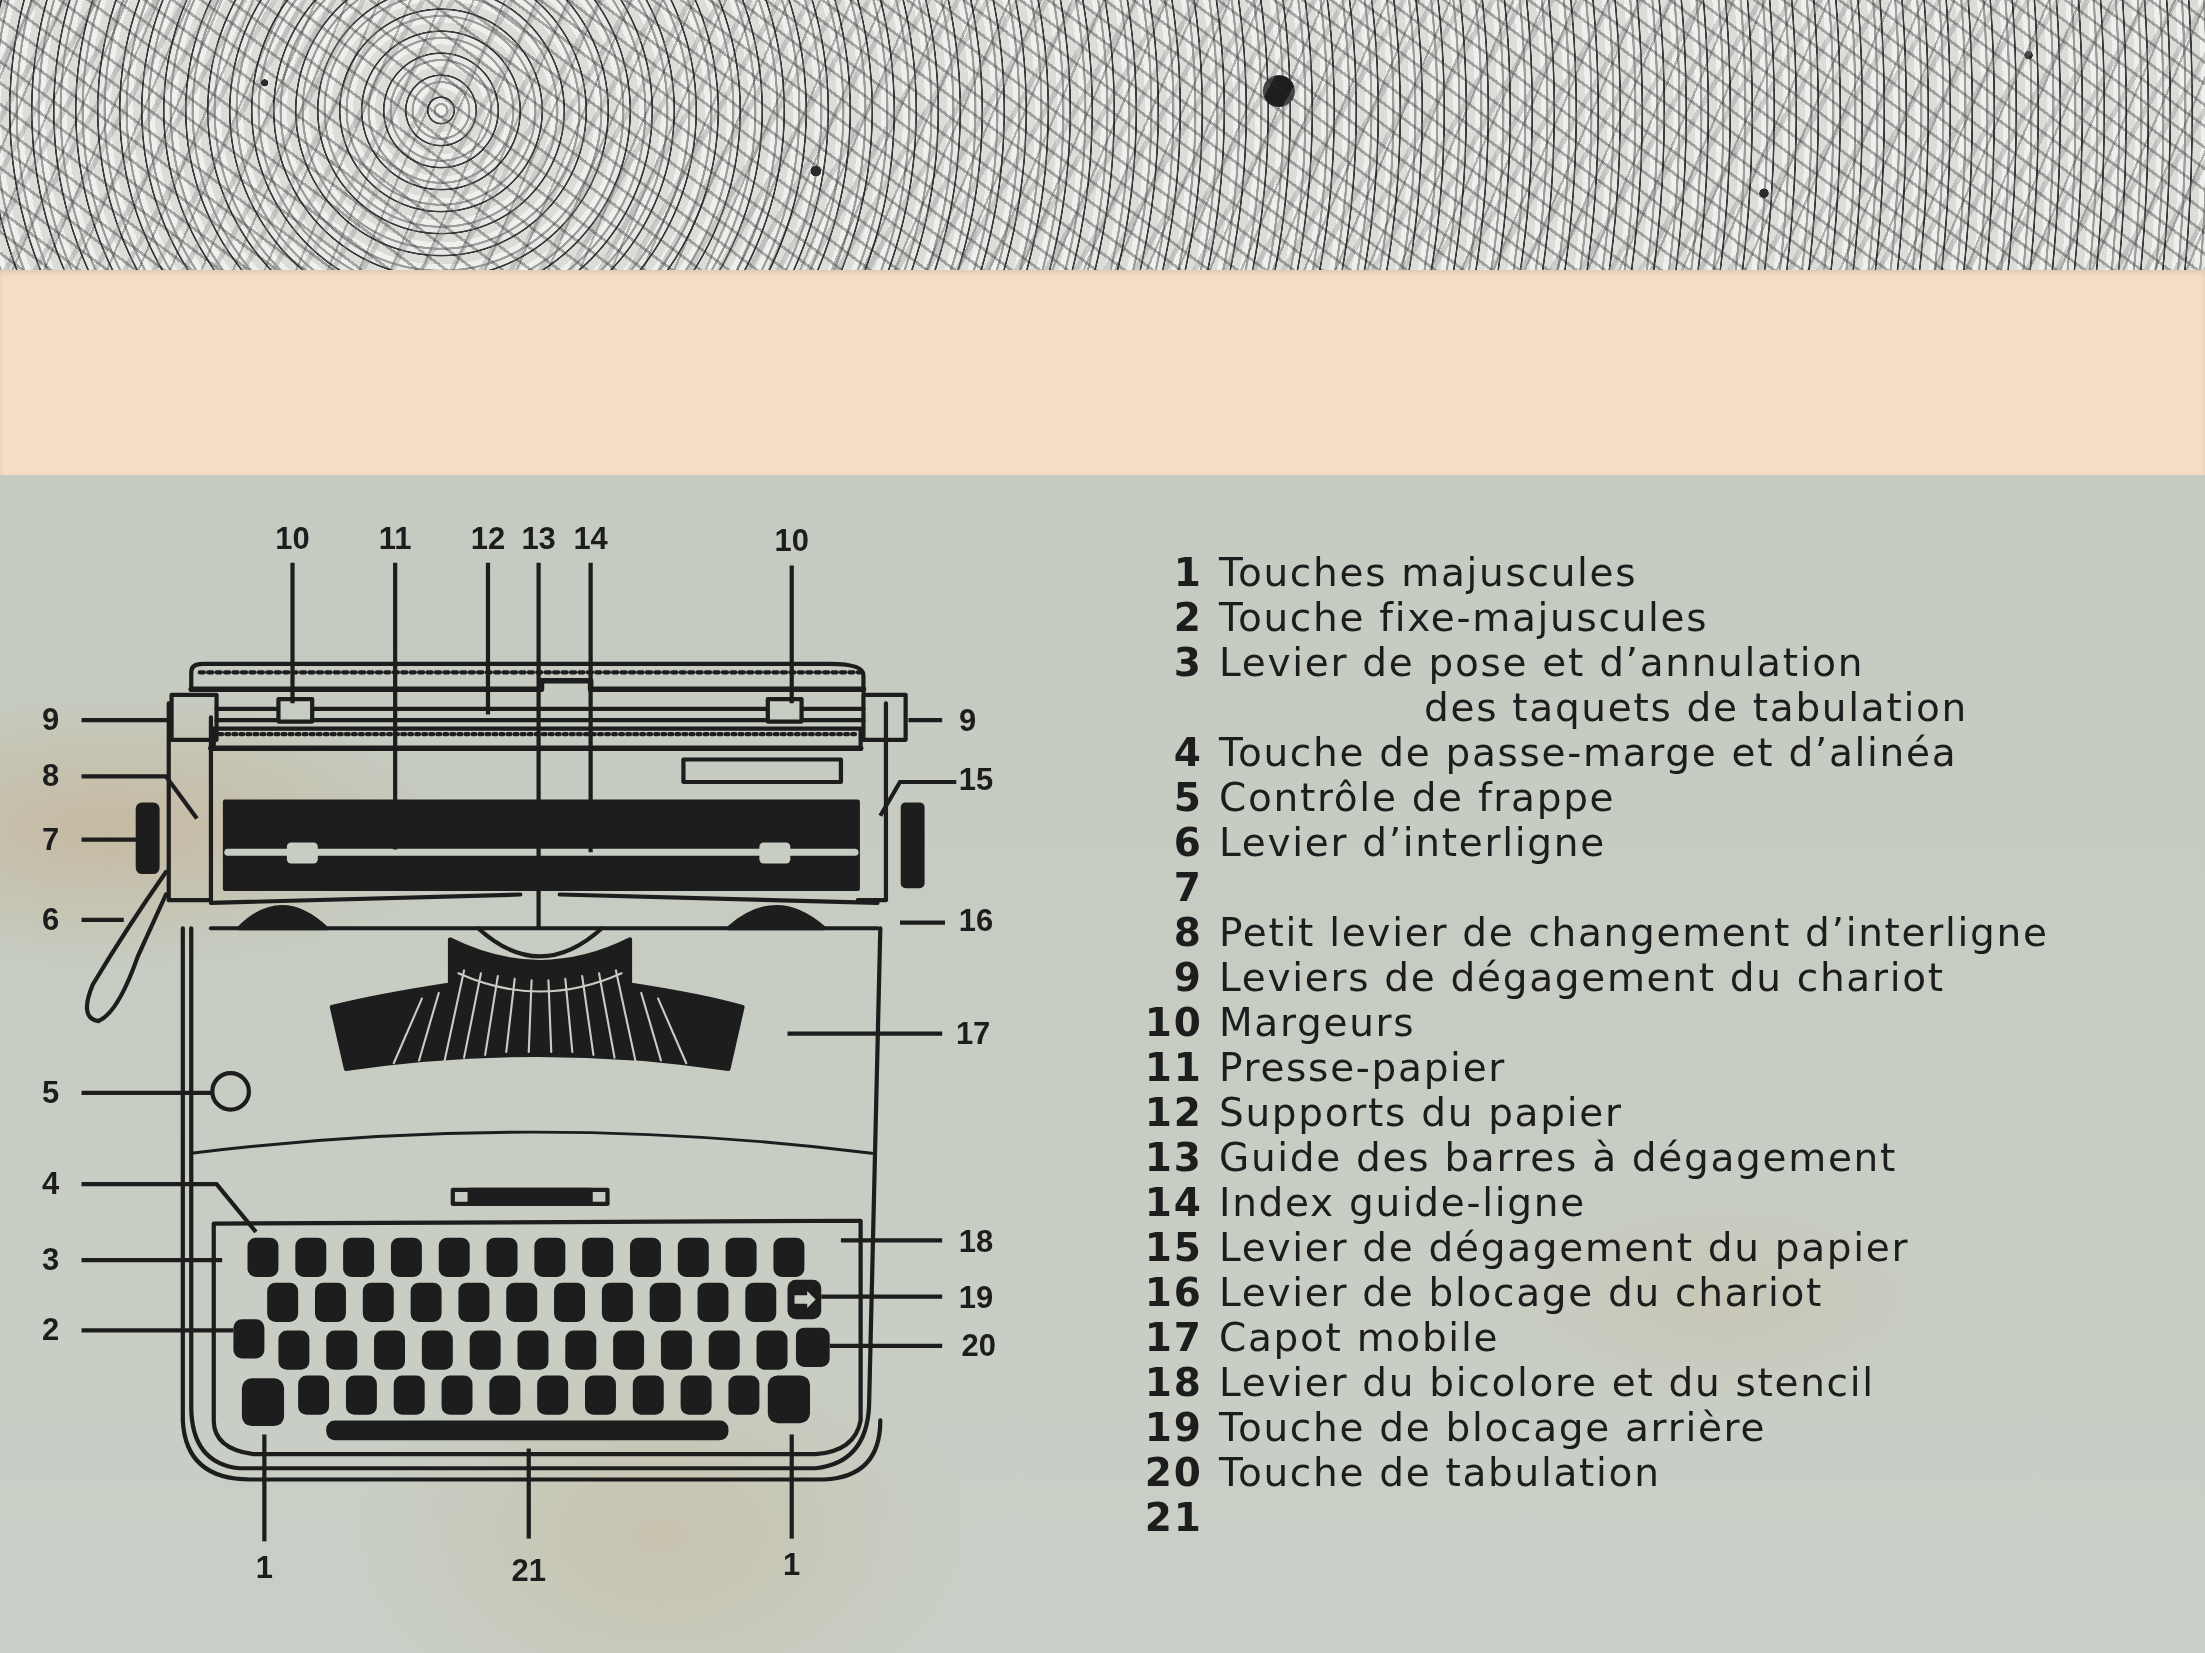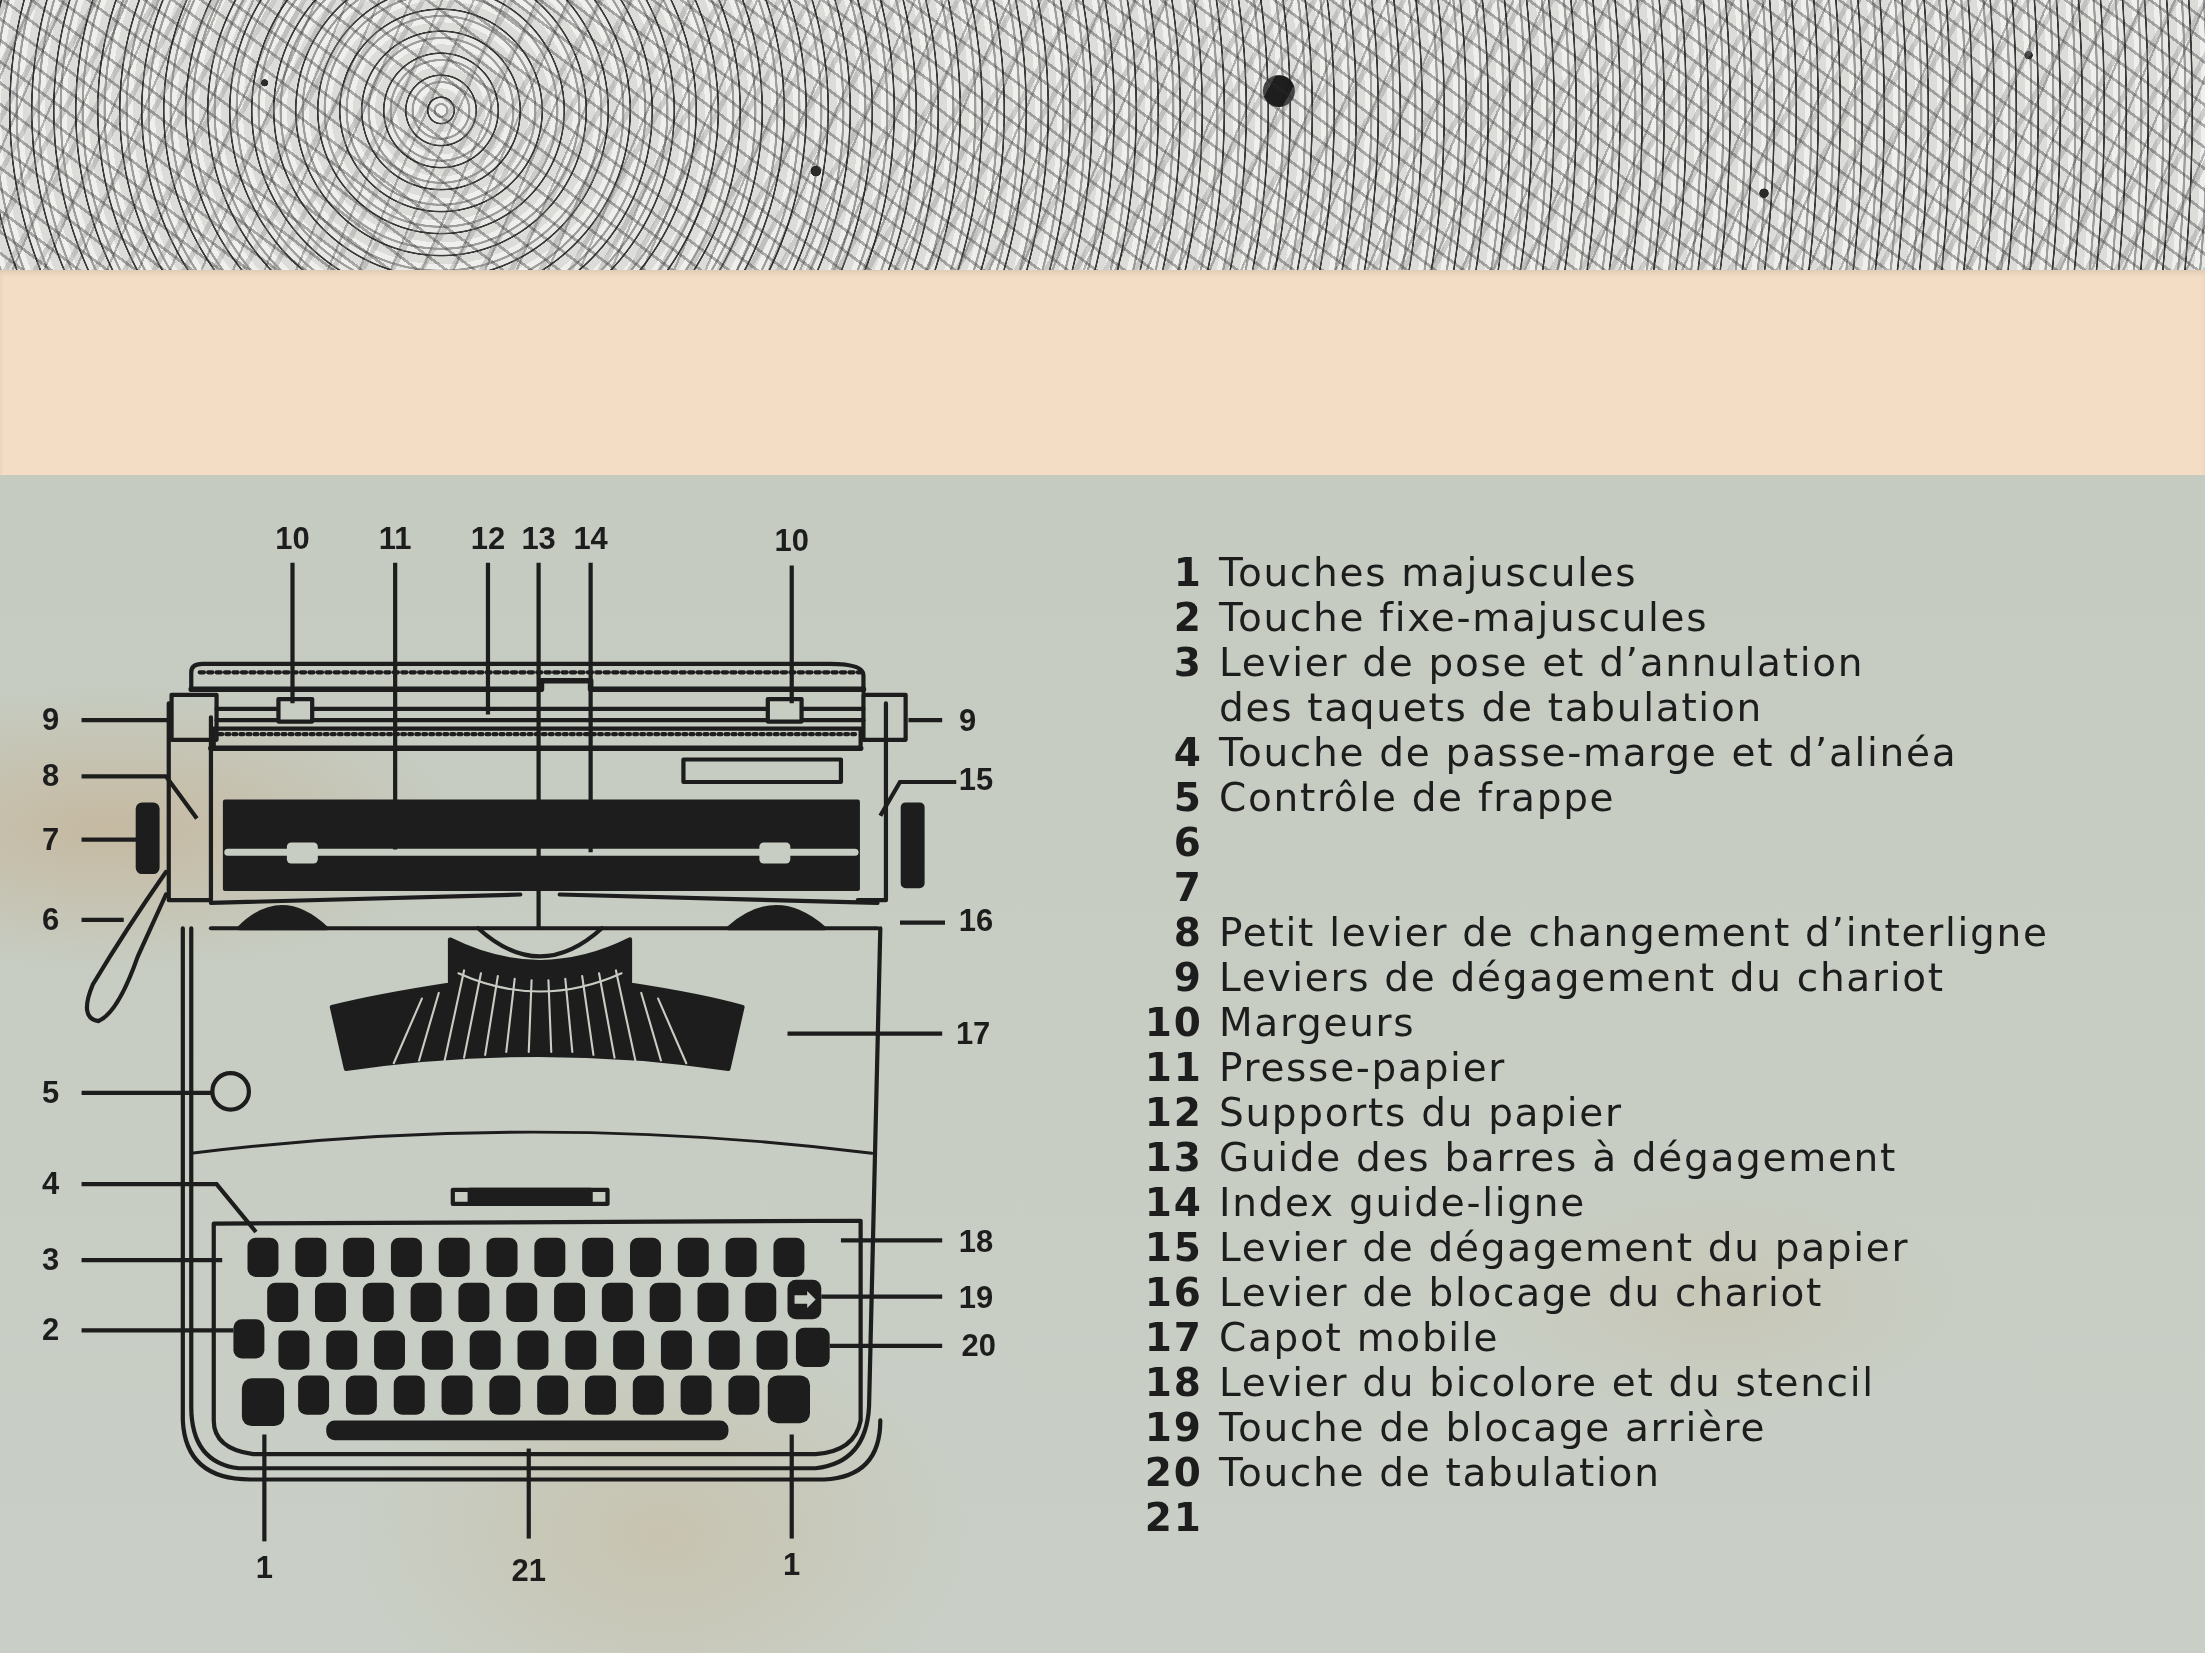--- a/index.html
+++ b/index.html
@@ -24,21 +24,21 @@
   .card { position:absolute; left:0; top:475px; width:2205px; height:1179px; background:#c8cdc3;
     background-image: radial-gradient(ellipse at 5% 30%, rgba(196,150,100,.35), transparent 12%),
                       radial-gradient(ellipse at 30% 90%, rgba(196,160,110,.25), transparent 14%),
                       radial-gradient(ellipse at 78% 70%, rgba(200,170,130,.2), transparent 10%),
                       linear-gradient(#c5cbc0, #c9cfc6); }
   .diagram { position:absolute; left:0; top:0; width:2205px; height:1654px; }
   .legend { position:absolute; left:1125px; top:550px; width:1048px; }
   .legend-row { display:flex; align-items:baseline; height:45px; font-size:39px; color:#1d1d1d; letter-spacing:1.7px; font-family:"DejaVu Sans", sans-serif; }
   .legend-num { width:94px; text-align:right; padding-right:16.5px; font-weight:bold; box-sizing:border-box; }
   .legend-text { white-space:nowrap; }
-  .legend-cont { padding-left:94px; }
+  .legend-cont { padding-left:94px;justify-content:center; }
 </style>
 </head>
 <body>
 
 <div class="countertop"></div>
 <div class="paper-strip"></div>
 <div class="card"></div>
 
 <svg class="diagram" viewBox="0 0 1568 1176" width="2205" height="1654" xmlns="http://www.w3.org/2000/svg">
   <g fill="none" stroke="#1d1d1d" stroke-width="3" stroke-linecap="round" stroke-linejoin="round">
@@ -238,20 +238,21 @@
   <div class="legend-row">
       <span class="legend-num">4</span>
       <span class="legend-text">Touche de passe-marge et d’alinéa</span>
     </div>
   <div class="legend-row">
       <span class="legend-num">5</span>
       <span class="legend-text">Contrôle de frappe</span>
     </div>
   <div class="legend-row">
       <span class="legend-num">6</span>
+      <span class="legend-text">Levier d’interligne</span>
     </div>
   <div class="legend-row">
       <span class="legend-num">7</span>
     </div>
   <div class="legend-row">
       <span class="legend-num">8</span>
       <span class="legend-text">Petit levier de changement d’interligne</span>
     </div>
   <div class="legend-row">
       <span class="legend-num">9</span>

